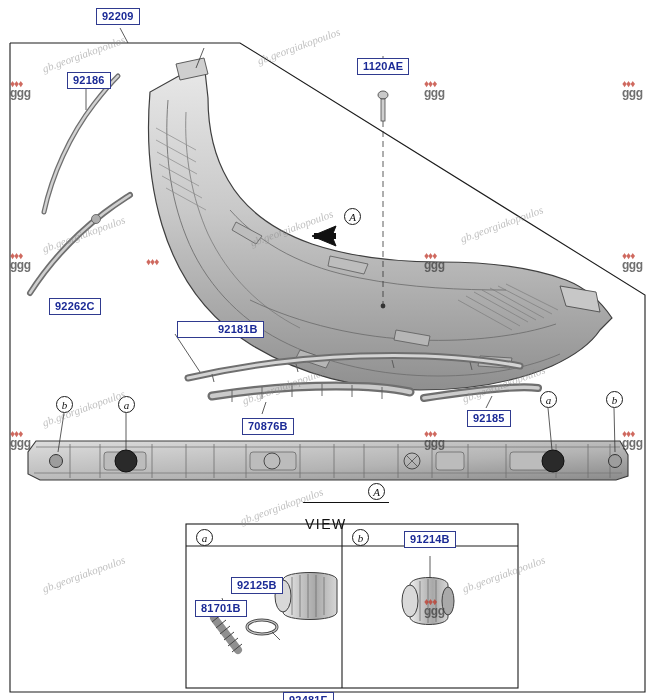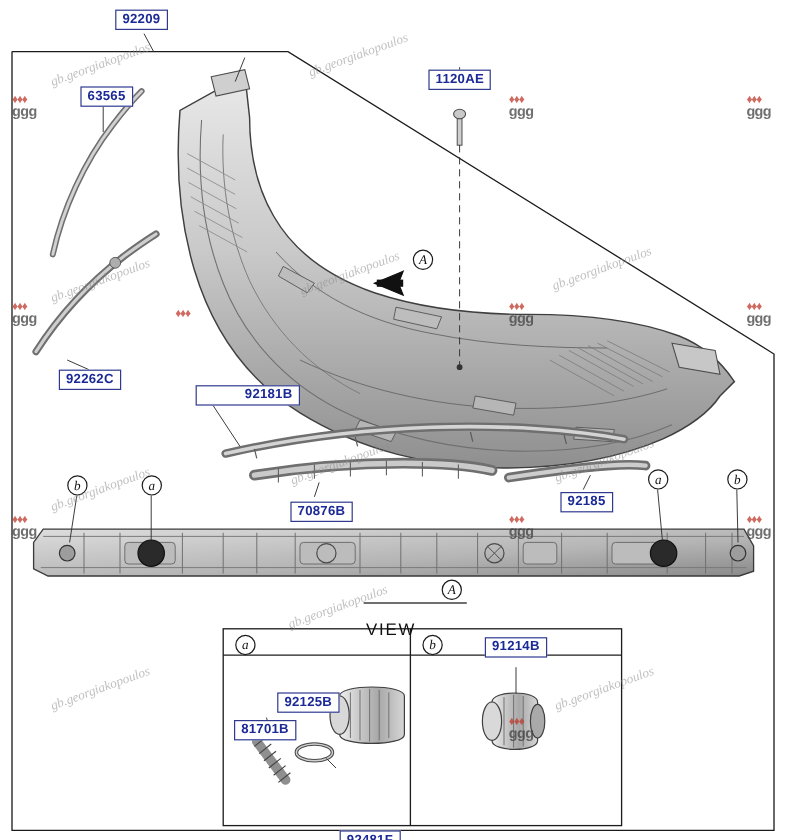--- a/index.html
+++ b/index.html
@@ -349,24 +349,24 @@
       </g>
     </g>
 
     <path d="M120,28 L128,43" stroke="#333" stroke-width="0.8"></path>
     <path d="M86,88 L86,110" stroke="#333" stroke-width="0.8"></path>
     <path d="M74,308 L56,300" stroke="#333" stroke-width="0.8"></path>
     <path d="M196,68 L204,48" stroke="#333" stroke-width="0.8"></path>
   </svg>
 
   <div class="label" style="left:96px; top:8px;">92209</div>
-  <div class="label" style="left:67px; top:72px;">63565</div>
+  <div class="label" style="left:67px; top:72px;">92186</div>
   <div class="label" style="left:357px; top:58px;">1120AE</div>
-  <div class="label" style="left:49px; top:308px;">92262C</div>
-  <div class="label" style="left:163px; top:321px;padding-left:40px;">92181B</div>
+  <div class="label" style="left:49px; top:298px;">92262C</div>
+  <div class="label" style="left:177px; top:321px;padding-left:40px;">92181B</div>
   <div class="label" style="left:242px; top:418px;">70876B</div>
   <div class="label" style="left:467px; top:410px;">92185</div>
   <div class="label" style="left:404px; top:531px;">91214B</div>
   <div class="label" style="left:231px; top:577px;">92125B</div>
   <div class="label" style="left:195px; top:600px;">81701B</div>
   <div class="label" style="left:283px; top:645px;margin-top:47px;">92481F</div>
 
   <div class="circle-mark" style="left:56px; top:396px;">b</div>
   <div class="circle-mark" style="left:118px; top:396px;">a</div>
   <div class="circle-mark" style="left:540px; top:391px;">a</div>

